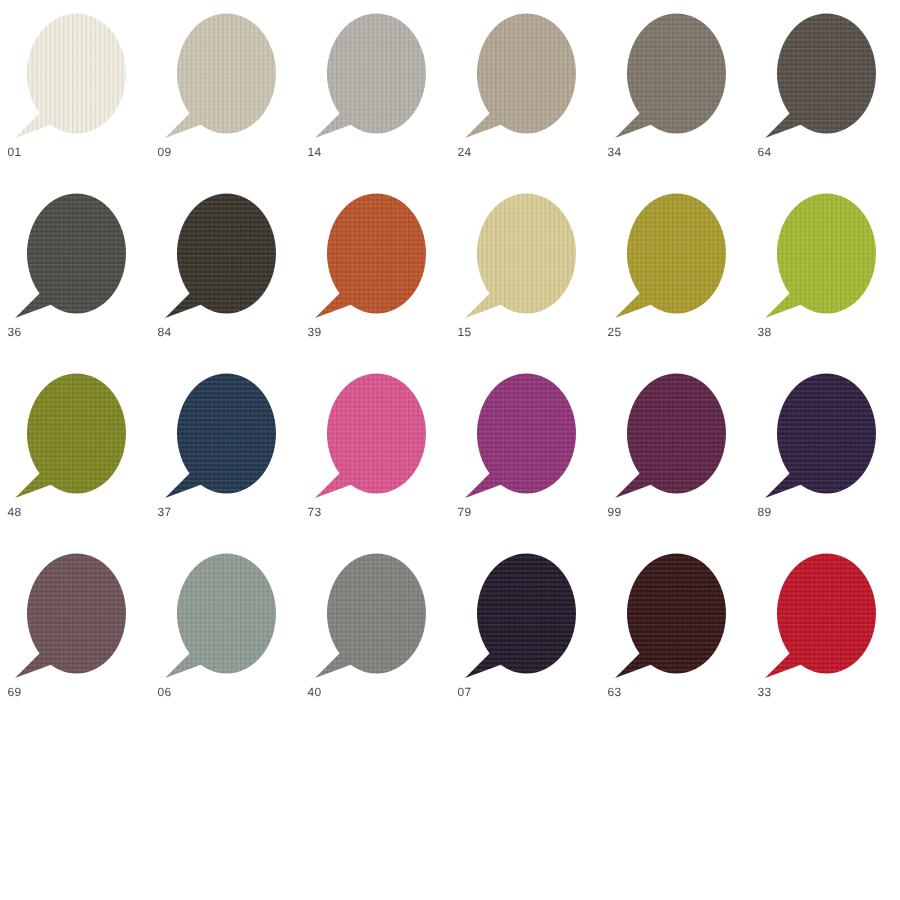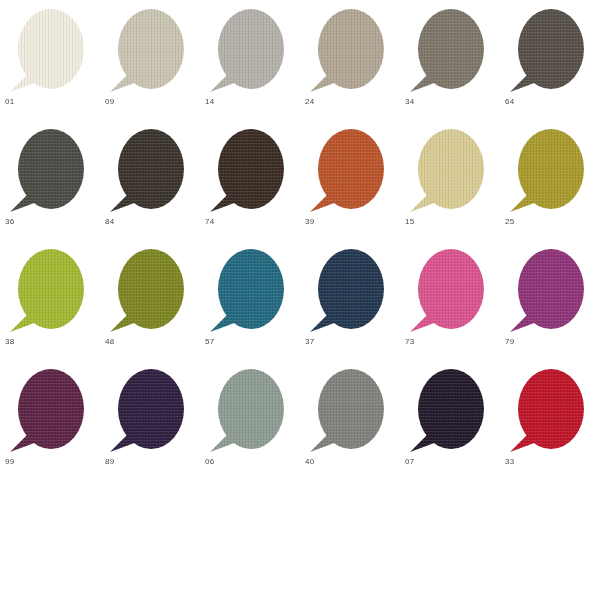--- a/index.html
+++ b/index.html
@@ -221,39 +221,20 @@
               <path d="M 26 62 L 4 84 L 23 77 L 36 72 Z"></path>
             </g>
           </svg>
         </div>
         <div class="swatch-label">84</div>
       </div>
       <div class="swatch-cell">
         <div class="bubble-wrap">
           <svg class="bubble-svg" viewBox="0 0 86 86">
             <defs>
-              <pattern id="tex8" width="3" height="3" patternUnits="userSpaceOnUse">
-                <rect width="3" height="3" fill="#3a2b24"></rect>
-                <rect x="0" y="0" width="3" height="1" fill="#ffffff" opacity="0.10"></rect>
-                <rect x="0" y="0" width="1" height="3" fill="#000000" opacity="0.07"></rect>
-                <rect x="2" y="1" width="1" height="1" fill="#ffffff" opacity="0.06"></rect>
-              </pattern>
-            </defs>
-            <g fill="url(#tex8)">
-              <ellipse cx="45" cy="41" rx="33" ry="40"></ellipse>
-              <path d="M 26 62 L 4 84 L 23 77 L 36 72 Z"></path>
-            </g>
-          </svg>
-        </div>
-        <div class="swatch-label">74</div>
-      </div>
-      <div class="swatch-cell">
-        <div class="bubble-wrap">
-          <svg class="bubble-svg" viewBox="0 0 86 86">
-            <defs>
               <pattern id="tex9" width="3" height="3" patternUnits="userSpaceOnUse">
                 <rect width="3" height="3" fill="#b9532a"></rect>
                 <rect x="0" y="0" width="3" height="1" fill="#ffffff" opacity="0.10"></rect>
                 <rect x="0" y="0" width="1" height="3" fill="#000000" opacity="0.07"></rect>
                 <rect x="2" y="1" width="1" height="1" fill="#ffffff" opacity="0.06"></rect>
               </pattern>
             </defs>
             <g fill="url(#tex9)">
               <ellipse cx="45" cy="41" rx="33" ry="40"></ellipse>
               <path d="M 26 62 L 4 84 L 23 77 L 36 72 Z"></path>
@@ -335,39 +316,20 @@
               <path d="M 26 62 L 4 84 L 23 77 L 36 72 Z"></path>
             </g>
           </svg>
         </div>
         <div class="swatch-label">48</div>
       </div>
       <div class="swatch-cell">
         <div class="bubble-wrap">
           <svg class="bubble-svg" viewBox="0 0 86 86">
             <defs>
-              <pattern id="tex14" width="3" height="3" patternUnits="userSpaceOnUse">
-                <rect width="3" height="3" fill="#22687f"></rect>
-                <rect x="0" y="0" width="3" height="1" fill="#ffffff" opacity="0.10"></rect>
-                <rect x="0" y="0" width="1" height="3" fill="#000000" opacity="0.07"></rect>
-                <rect x="2" y="1" width="1" height="1" fill="#ffffff" opacity="0.06"></rect>
-              </pattern>
-            </defs>
-            <g fill="url(#tex14)">
-              <ellipse cx="45" cy="41" rx="33" ry="40"></ellipse>
-              <path d="M 26 62 L 4 84 L 23 77 L 36 72 Z"></path>
-            </g>
-          </svg>
-        </div>
-        <div class="swatch-label">57</div>
-      </div>
-      <div class="swatch-cell">
-        <div class="bubble-wrap">
-          <svg class="bubble-svg" viewBox="0 0 86 86">
-            <defs>
               <pattern id="tex15" width="3" height="3" patternUnits="userSpaceOnUse">
                 <rect width="3" height="3" fill="#22374f"></rect>
                 <rect x="0" y="0" width="3" height="1" fill="#ffffff" opacity="0.10"></rect>
                 <rect x="0" y="0" width="1" height="3" fill="#000000" opacity="0.07"></rect>
                 <rect x="2" y="1" width="1" height="1" fill="#ffffff" opacity="0.06"></rect>
               </pattern>
             </defs>
             <g fill="url(#tex15)">
               <ellipse cx="45" cy="41" rx="33" ry="40"></ellipse>
               <path d="M 26 62 L 4 84 L 23 77 L 36 72 Z"></path>
@@ -449,20 +411,39 @@
               <path d="M 26 62 L 4 84 L 23 77 L 36 72 Z"></path>
             </g>
           </svg>
         </div>
         <div class="swatch-label">89</div>
       </div>
       <div class="swatch-cell">
         <div class="bubble-wrap">
           <svg class="bubble-svg" viewBox="0 0 86 86">
             <defs>
+              <pattern id="tex20" width="3" height="3" patternUnits="userSpaceOnUse">
+                <rect width="3" height="3" fill="#6b5155"></rect>
+                <rect x="0" y="0" width="3" height="1" fill="#ffffff" opacity="0.10"></rect>
+                <rect x="0" y="0" width="1" height="3" fill="#000000" opacity="0.07"></rect>
+                <rect x="2" y="1" width="1" height="1" fill="#ffffff" opacity="0.06"></rect>
+              </pattern>
+            </defs>
+            <g fill="url(#tex20)">
+              <ellipse cx="45" cy="41" rx="33" ry="40"></ellipse>
+              <path d="M 26 62 L 4 84 L 23 77 L 36 72 Z"></path>
+            </g>
+          </svg>
+        </div>
+        <div class="swatch-label">69</div>
+      </div>
+      <div class="swatch-cell">
+        <div class="bubble-wrap">
+          <svg class="bubble-svg" viewBox="0 0 86 86">
+            <defs>
               <pattern id="tex21" width="3" height="3" patternUnits="userSpaceOnUse">
                 <rect width="3" height="3" fill="#8d9b92"></rect>
                 <rect x="0" y="0" width="3" height="1" fill="#ffffff" opacity="0.10"></rect>
                 <rect x="0" y="0" width="1" height="3" fill="#000000" opacity="0.07"></rect>
                 <rect x="2" y="1" width="1" height="1" fill="#ffffff" opacity="0.06"></rect>
               </pattern>
             </defs>
             <g fill="url(#tex21)">
               <ellipse cx="45" cy="41" rx="33" ry="40"></ellipse>
               <path d="M 26 62 L 4 84 L 23 77 L 36 72 Z"></path>
@@ -506,20 +487,39 @@
               <path d="M 26 62 L 4 84 L 23 77 L 36 72 Z"></path>
             </g>
           </svg>
         </div>
         <div class="swatch-label">07</div>
       </div>
       <div class="swatch-cell">
         <div class="bubble-wrap">
           <svg class="bubble-svg" viewBox="0 0 86 86">
             <defs>
+              <pattern id="tex25" width="3" height="3" patternUnits="userSpaceOnUse">
+                <rect width="3" height="3" fill="#351615"></rect>
+                <rect x="0" y="0" width="3" height="1" fill="#ffffff" opacity="0.10"></rect>
+                <rect x="0" y="0" width="1" height="3" fill="#000000" opacity="0.07"></rect>
+                <rect x="2" y="1" width="1" height="1" fill="#ffffff" opacity="0.06"></rect>
+              </pattern>
+            </defs>
+            <g fill="url(#tex25)">
+              <ellipse cx="45" cy="41" rx="33" ry="40"></ellipse>
+              <path d="M 26 62 L 4 84 L 23 77 L 36 72 Z"></path>
+            </g>
+          </svg>
+        </div>
+        <div class="swatch-label">63</div>
+      </div>
+      <div class="swatch-cell">
+        <div class="bubble-wrap">
+          <svg class="bubble-svg" viewBox="0 0 86 86">
+            <defs>
               <pattern id="tex26" width="3" height="3" patternUnits="userSpaceOnUse">
                 <rect width="3" height="3" fill="#bd1427"></rect>
                 <rect x="0" y="0" width="3" height="1" fill="#ffffff" opacity="0.10"></rect>
                 <rect x="0" y="0" width="1" height="3" fill="#000000" opacity="0.07"></rect>
                 <rect x="2" y="1" width="1" height="1" fill="#ffffff" opacity="0.06"></rect>
               </pattern>
             </defs>
             <g fill="url(#tex26)">
               <ellipse cx="45" cy="41" rx="33" ry="40"></ellipse>
               <path d="M 26 62 L 4 84 L 23 77 L 36 72 Z"></path>

